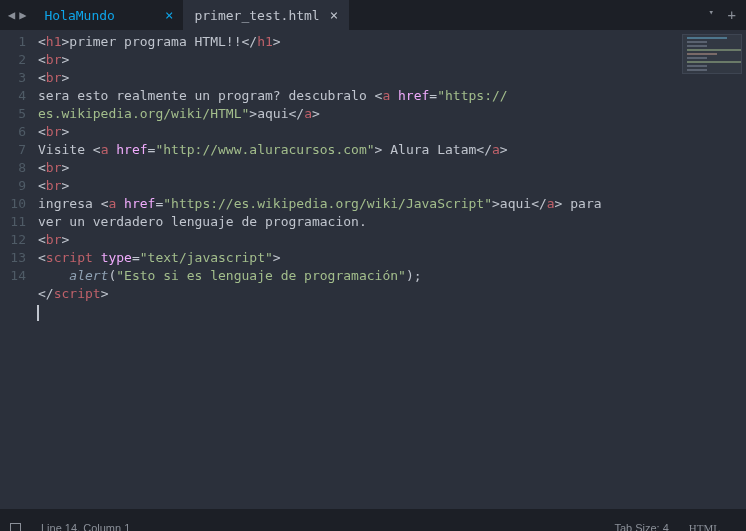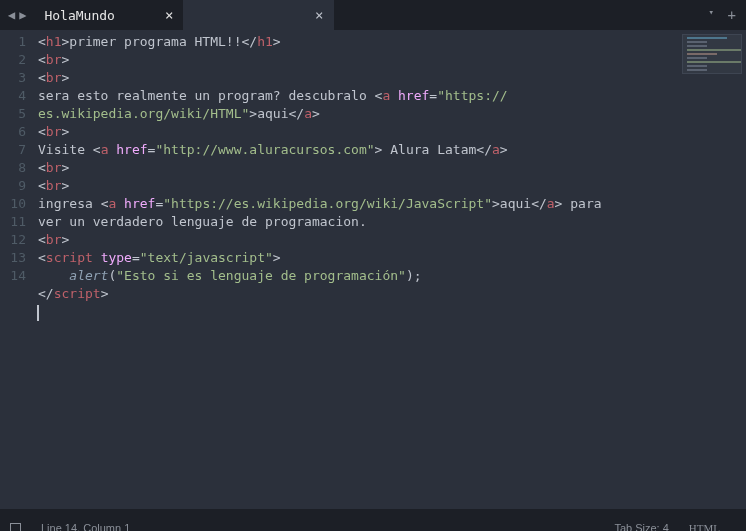--- a/index.html
+++ b/index.html
@@ -1,20 +1,20 @@
 <!DOCTYPE html>
 <html><head>
 <meta charset="utf-8">
 <style>
   * { margin: 0; padding: 0; box-sizing: border-box; }
   html, body { width: 746px; height: 531px; overflow: hidden; font-family: "Consolas", "Monaco", monospace; background: #2b303b; color: #c0c5ce; font-size: 13px; }
   .tab-bar { height: 30px; background: #1c1f26; display: flex; align-items: stretch; position: relative; }
   .nav-arrows { display: flex; align-items: center; padding: 0 8px; color: #8a8f98; gap: 4px; }
   .nav-arrows span { cursor: pointer; font-size: 12px; }
-  .tab { display: flex; align-items: center; padding: 0 10px; border-right: 1px solid #2b303b; color: #e5e5e5; min-width: 150px; position: relative; cursor: pointer; }
+  .tab { display: flex; align-items: center; padding: 0 10px; border-right: 1px solid #2b303b; color: #0ea5e9; min-width: 150px; position: relative; cursor: pointer; }
   .tab.active { background: #2b303b; color: #c0c5ce; }
   .tab-close { margin-left: auto; padding-left: 10px; font-size: 14px; line-height: 1; }
   .tab-chevron { position: absolute; right: 32px; top: 7px; color: #8a8f98; font-size: 9px; cursor: pointer;}
   .tab-plus { position: absolute; right: 10px; top: 7px; color: #8a8f98; font-size: 14px; cursor: pointer;}
   .editor { display: flex; height: calc(531px - 30px - 22px); position: relative; }
   .gutter { width: 38px; text-align: right; padding: 3px 12px 3px 0; color: #4f5b66; user-select: none; line-height: 18px; }
   .code { flex: 1; padding: 3px 0; line-height: 18px; white-space: pre; position: relative; }
   .line { height: 18px; }
   .cursor { display:inline-block; width: 2px; height: 16px; background: #c0c5ce; vertical-align: middle; margin-left: -1px; }
   .minimap { position: absolute; top: 4px; right: 4px; width: 60px; height: 40px; background: rgba(64,72,84,0.35); border: 1px solid rgba(80,90,105,0.4); overflow: hidden; }
@@ -41,20 +41,21 @@
 <div class="tab-bar">
   <div class="nav-arrows">
     <span>◀</span>
     <span>▶</span>
   </div>
   <div class="tab">
     <span>HolaMundo</span>
     <span class="tab-close">×</span>
   </div>
   <div class="tab active">
+    <span>primer_test.html</span>
     <span class="tab-close">×</span>
   </div>
   <span class="tab-chevron">▾</span>
   <span class="tab-plus">+</span>
 </div>
 
 <div class="editor">
   <div class="gutter" id="gutter">
       <div class="line">1</div>
       <div class="line">2</div>

